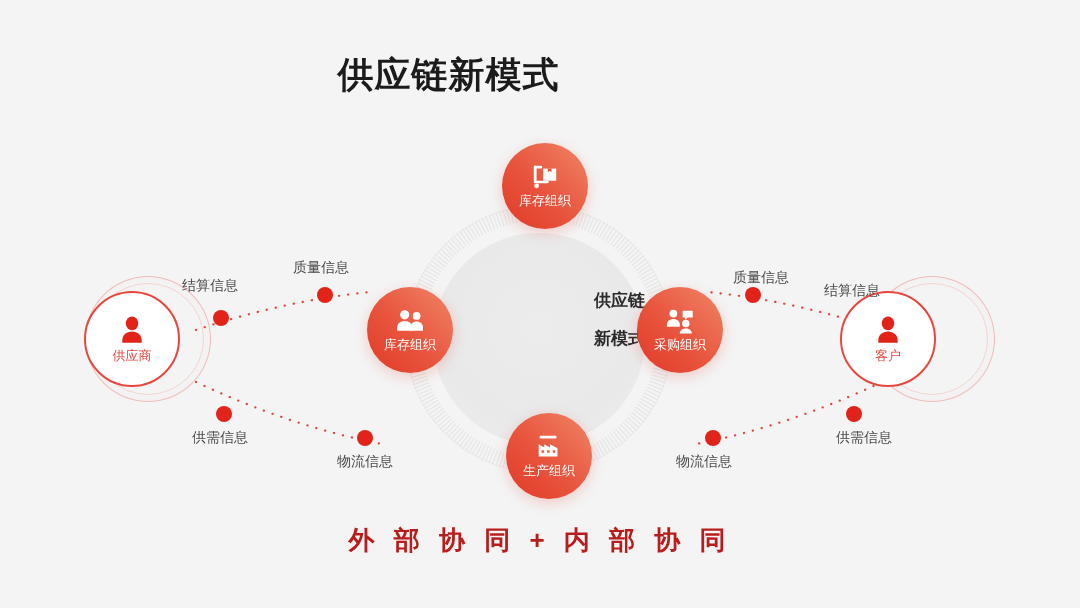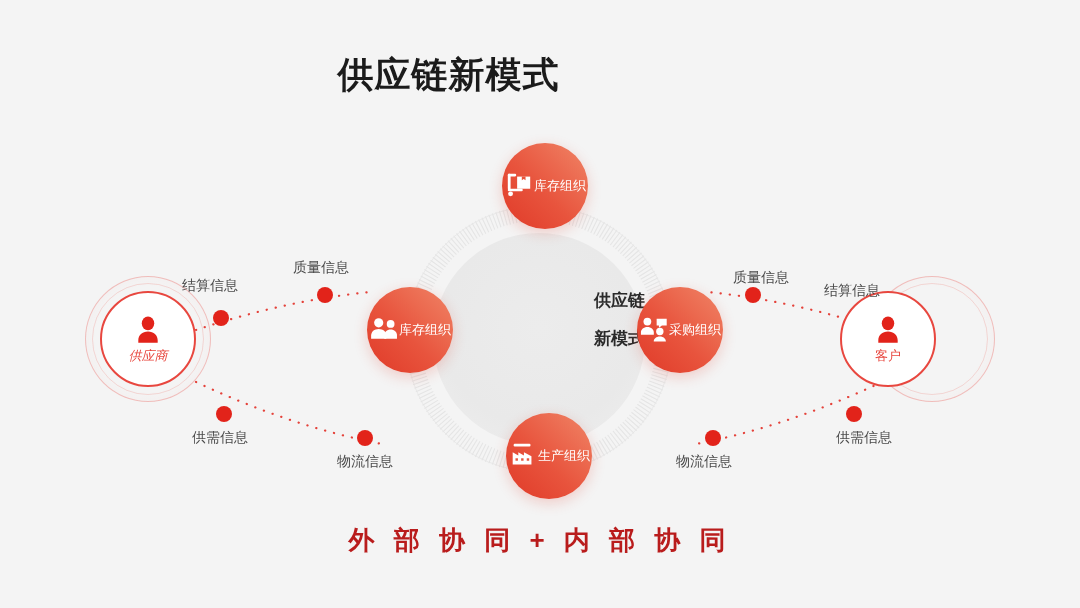--- a/index.html
+++ b/index.html
@@ -100,21 +100,21 @@
 
   
   .org {
     position: absolute;
     width: 86px;
     height: 86px;
     border-radius: 50%;
     background: linear-gradient(45deg, #e03a28 0%, #e8543d 45%, #f08567 100%);
     box-shadow: 0 4px 14px rgba(224,58,40,0.22);
     display: flex;
-    flex-direction: row;
+    flex-direction: column;
     align-items: center;
     justify-content: center;
   }
   .org .org-icon {
     width: 30px;
     height: 28px;
     display: block;
     margin-bottom: 2px;
   }
   .org .org-label {
@@ -422,21 +422,21 @@
   </svg>
 
   <div id="hub"></div>
   <div id="hub-text">
     <div>供应链</div>
     <div>新模式</div>
   </div>
 
   <div class="endpoint-halo" style="left:85px; top:276px;"></div>
   <div class="endpoint-halo2" style="left:92px; top:283px;"></div>
-  <div class="endpoint" style="left:100px; top:291px;font-style:italic;">
+  <div class="endpoint" style="left:84px; top:291px;">
     <svg class="ep-icon" viewBox="0 0 24 26">
       <ellipse cx="12" cy="7.2" rx="5.4" ry="6" fill="#e2231a"></ellipse>
       <path d="M12 14.2c-5 0-8.4 3.3-8.4 7.6V24h16.8v-2.2c0-4.3-3.4-7.6-8.4-7.6z" fill="#e2231a"></path>
     </svg>
     <div class="ep-label">供应商</div>
   </div>
 
   <div class="endpoint-halo" style="left:869px; top:276px;"></div>
   <div class="endpoint-halo2" style="left:876px; top:283px;"></div>
   <div class="endpoint" style="left:840px; top:291px;">

